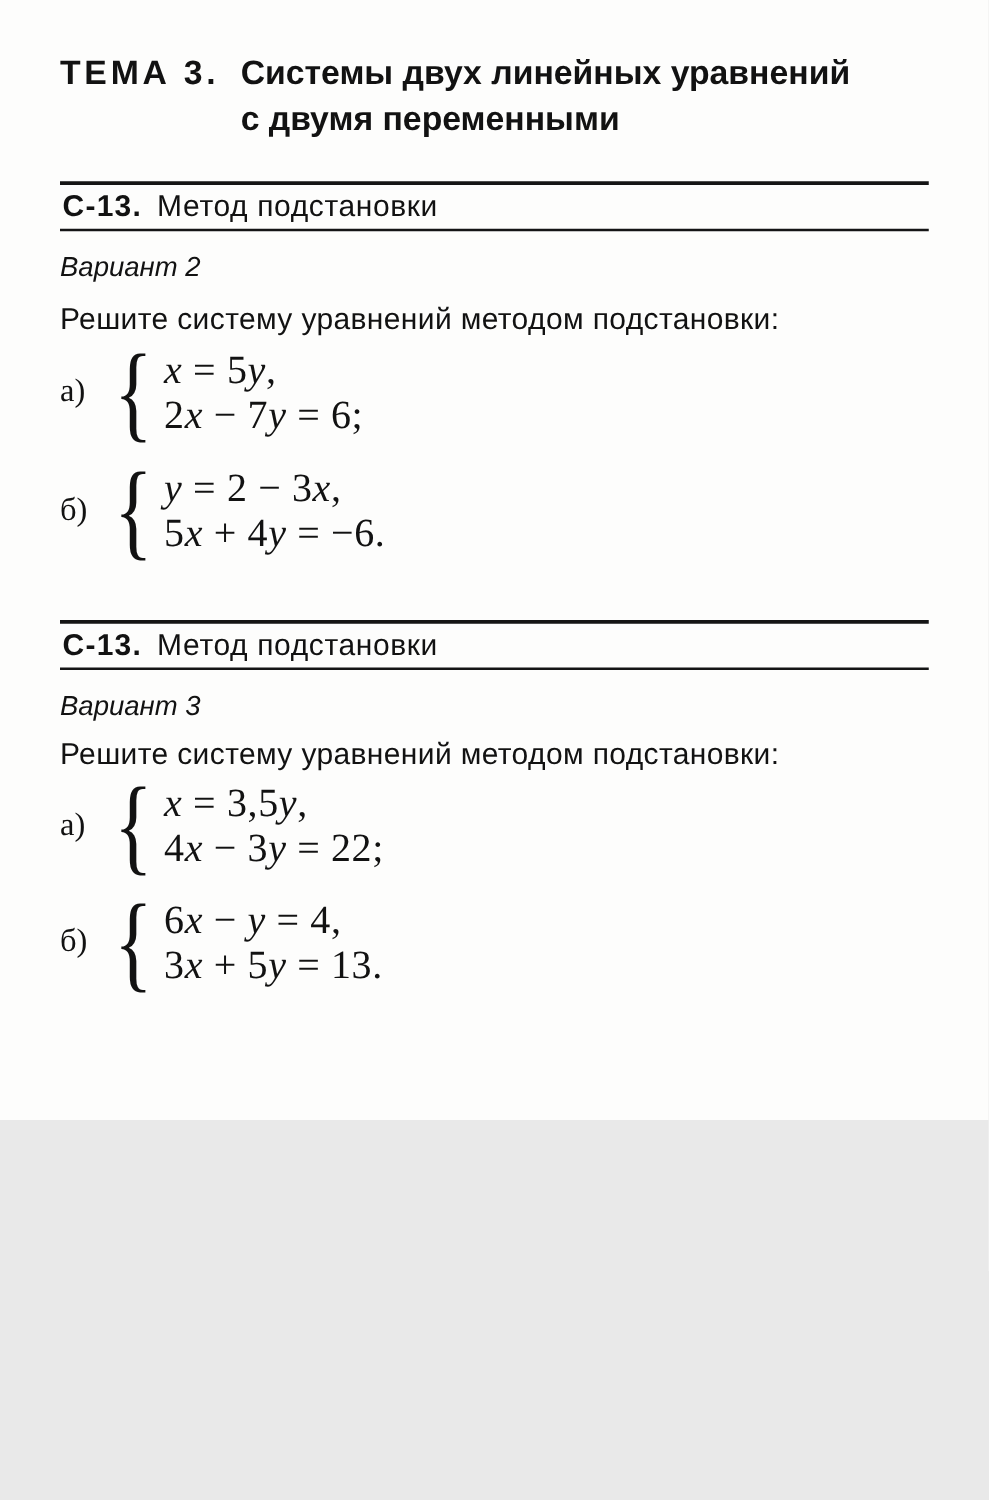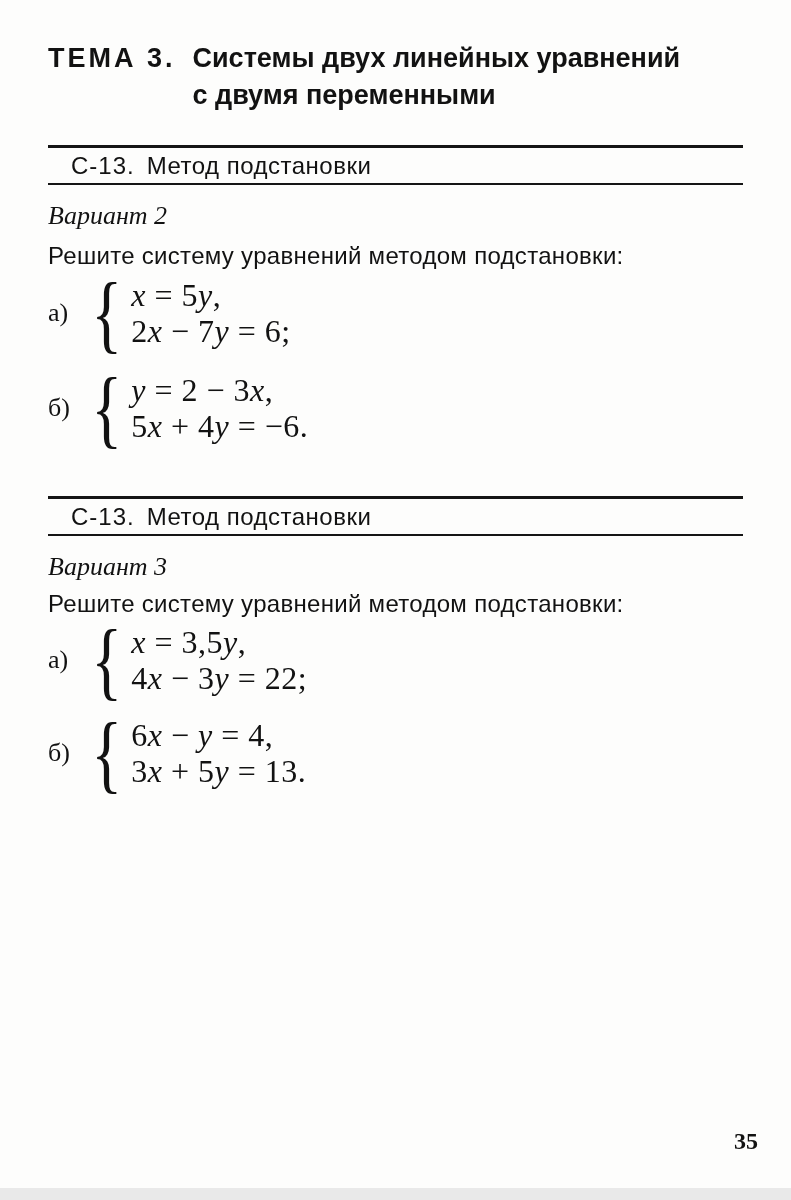--- a/index.html
+++ b/index.html
@@ -1,20 +1,20 @@
 <!DOCTYPE html>
 <html><head>
 <meta charset="utf-8">
 <style>
   * { margin: 0; padding: 0; box-sizing: border-box; }
   html, body { background: #e9e9e9; }
   .page {
     position: relative;
     width: 791px;
-    height: 1188px;
+    height: 896px;
     margin: 0 auto;
     background: #fdfdfc;
     color: #121212;
     overflow: hidden;
     font-family: "Liberation Serif", serif;
   }
 
   
   .topic {
     position: absolute;
@@ -38,29 +38,29 @@
     border-top: 3px solid #151515;
     border-bottom: 2px solid #151515;
     padding: 6px 0 5px 2px;
     display: flex;
     align-items: baseline;
     gap: 12px;
     font-family: "Liberation Sans", sans-serif;
     font-size: 24px;
     line-height: 24px;
   }
-  .section-code { font-weight: normal; letter-spacing: 1px; margin-left: 21px; }
+  .section-code { font-weight: bold; letter-spacing: 1px; }
   .section-title { font-weight: normal; letter-spacing: 0.5px; }
 
   .variant {
     position: absolute;
     left: 48px;
-    font-family: Liberation Serif, serif;
+    font-family: Liberation Sans, sans-serif;
     font-style: italic;
-    font-size: 26px;
+    font-size: 22px;
     text-align: right;
   }
 
   .prompt {
     position: absolute;
     left: 48px;
     font-family: Liberation Sans, sans-serif;
     font-size: 24px;
     letter-spacing: 0.3px;
   }

